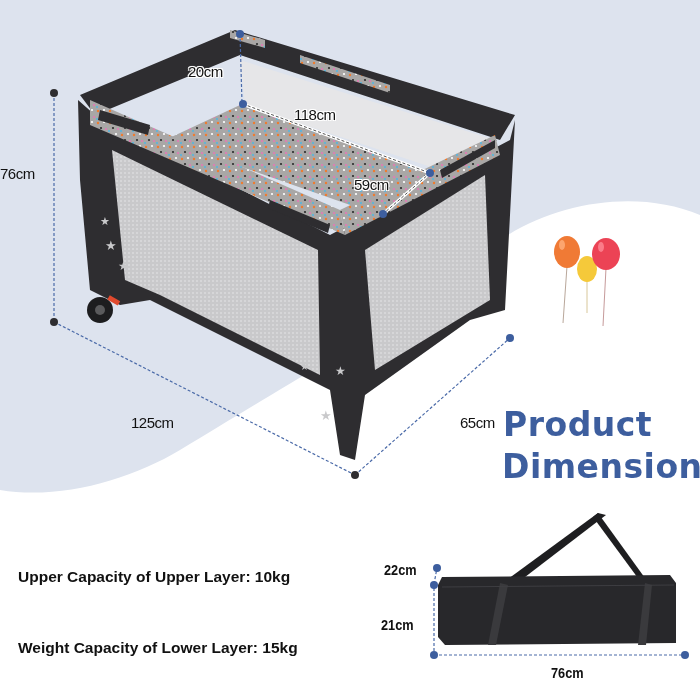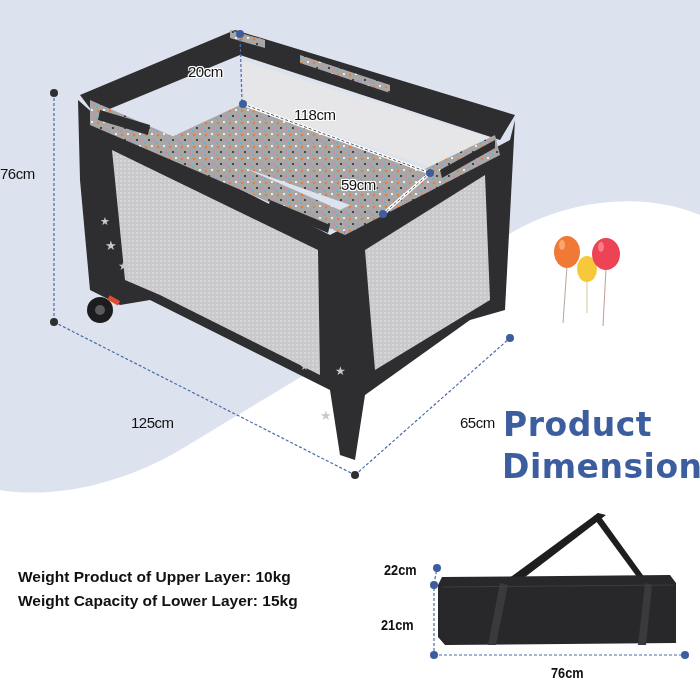--- a/index.html
+++ b/index.html
@@ -103,40 +103,40 @@
     <circle cx="437" cy="568" r="4"></circle>
     <circle cx="434" cy="585" r="4"></circle>
     <circle cx="434" cy="655" r="4"></circle>
     <circle cx="685" cy="655" r="4"></circle>
   </g>
 </svg>
 
 <div class="dim-label" style="left:0px;top:165px">76cm</div>
 <div class="dim-label outline" style="left:188px;top:63px">20cm</div>
 <div class="dim-label outline" style="left:294px;top:106px">118cm</div>
-<div class="dim-label outline" style="left:341px;top:176px">59cm</div>
+<div class="dim-label outline" style="left:354px;top:176px">59cm</div>
 <div class="dim-label" style="left:131px;top:414px">125cm</div>
 <div class="dim-label" style="left:460px;top:414px">65cm</div>
 
 <svg class="abs" style="left:545px;top:228px" width="85" height="100" viewBox="0 0 85 100">
   <line x1="22" y1="38" x2="18" y2="95" stroke="#b9a79a" stroke-width="1"></line>
   <line x1="42" y1="52" x2="42" y2="85" stroke="#d8c79a" stroke-width="1"></line>
   <line x1="61" y1="40" x2="58" y2="98" stroke="#c69a9a" stroke-width="1"></line>
   <ellipse cx="22" cy="24" rx="13" ry="16" fill="#f07a35"></ellipse>
   <ellipse cx="42" cy="41" rx="10" ry="13" fill="#f5c93a"></ellipse>
   <ellipse cx="61" cy="26" rx="14" ry="16" fill="#ec4355"></ellipse>
   <ellipse cx="17" cy="17" rx="3" ry="5" fill="#ffb07d" opacity="0.8"></ellipse>
   <ellipse cx="56" cy="19" rx="3" ry="5" fill="#ff8a96" opacity="0.8"></ellipse>
 </svg>
 
 <div class="title" style="left:503px;top:405px">Product</div>
 <div class="title" style="left:502px;top:447px">Dimension</div>
 
-<div class="spec" style="top:568px">Weight Product of Upper Layer: 10kg</div>
-<div class="spec" style="top:592px">Weight Capacity of Lower Layer: 15kg</div>
+<div class="spec" style="top:568px">Upper Capacity of Upper Layer: 10kg</div>
+<div class="spec" style="top:639px">Weight Capacity of Lower Layer: 15kg</div>
 
 <svg class="abs" style="left:430px;top:505px" width="250" height="150" viewBox="0 0 250 150">
   <path d="M70,80 L168,8 L176,10 L82,82 Z" fill="#1e1e20"></path>
   <path d="M168,8 L220,80 L213,80 L163,12 Z" fill="#1e1e20"></path>
   <path d="M12,72 L240,70 L246,78 L246,138 L15,140 L8,132 L8,80 Z" fill="#28282b"></path>
   <path d="M70,78 L58,140 L66,140 L78,80 Z" fill="#3a3a3d"></path>
   <path d="M215,78 L208,140 L216,140 L222,80 Z" fill="#3a3a3d"></path>
   <line x1="12" y1="82" x2="244" y2="80" stroke="#3e3e42" stroke-width="1"></line>
 </svg>
 

